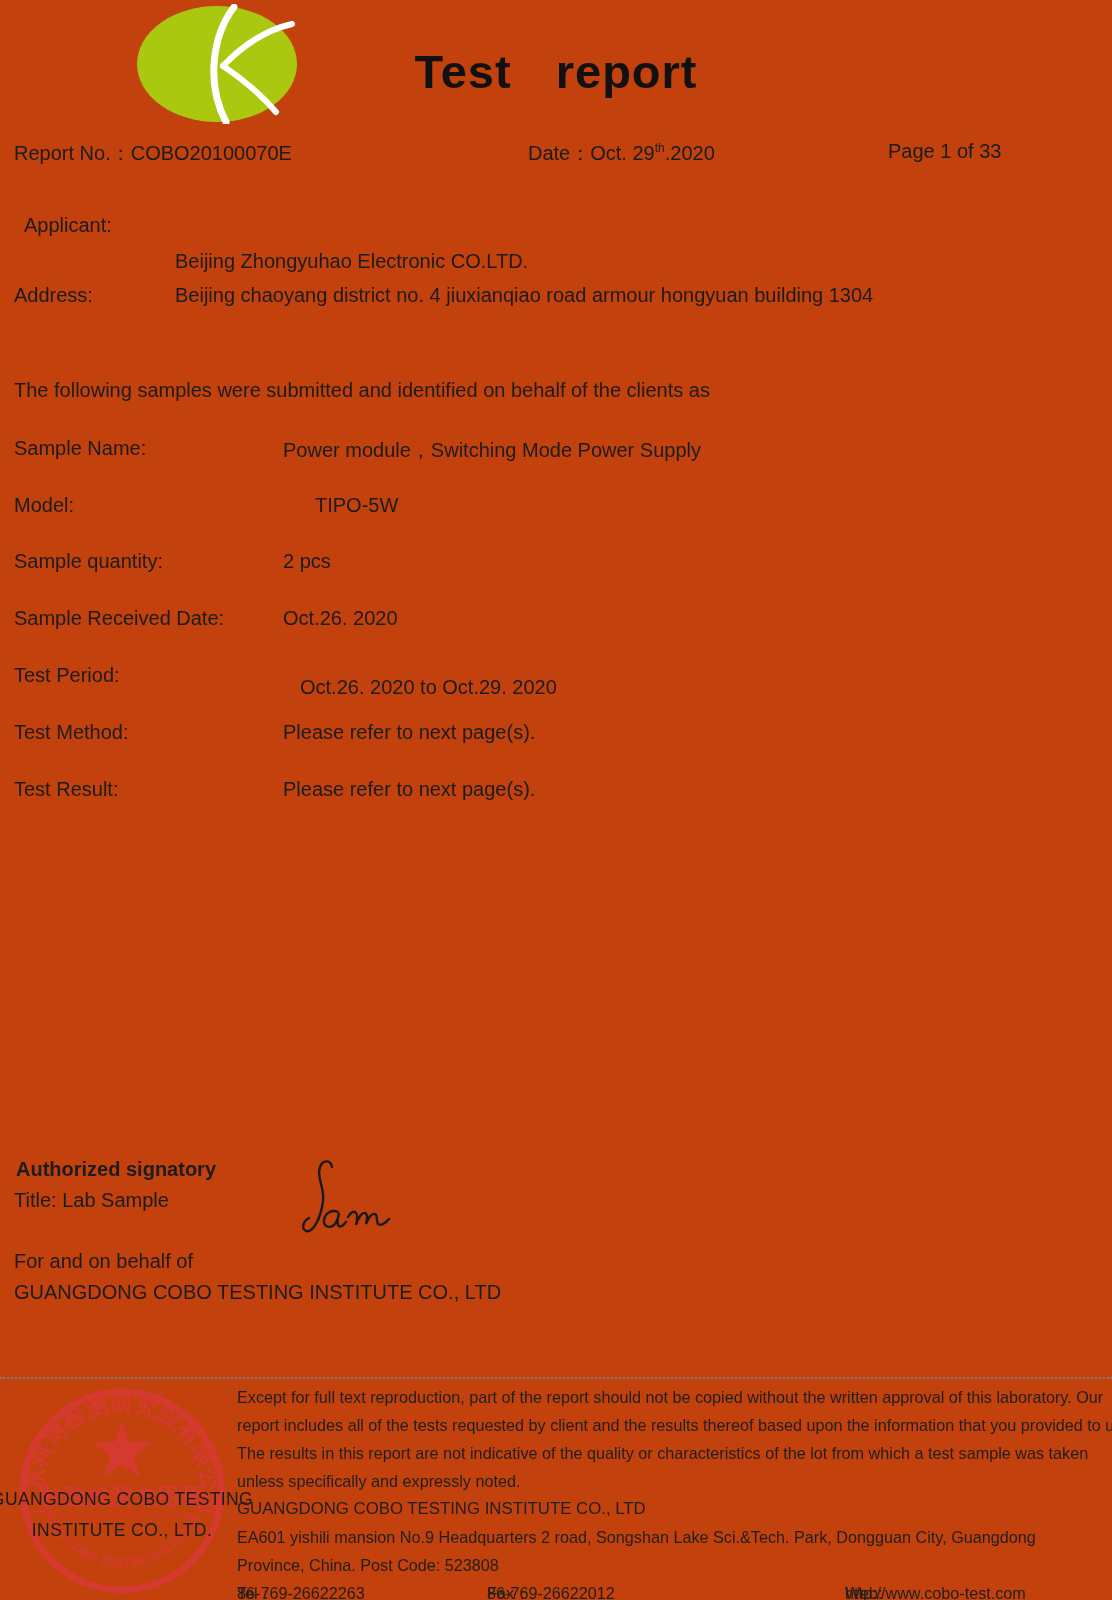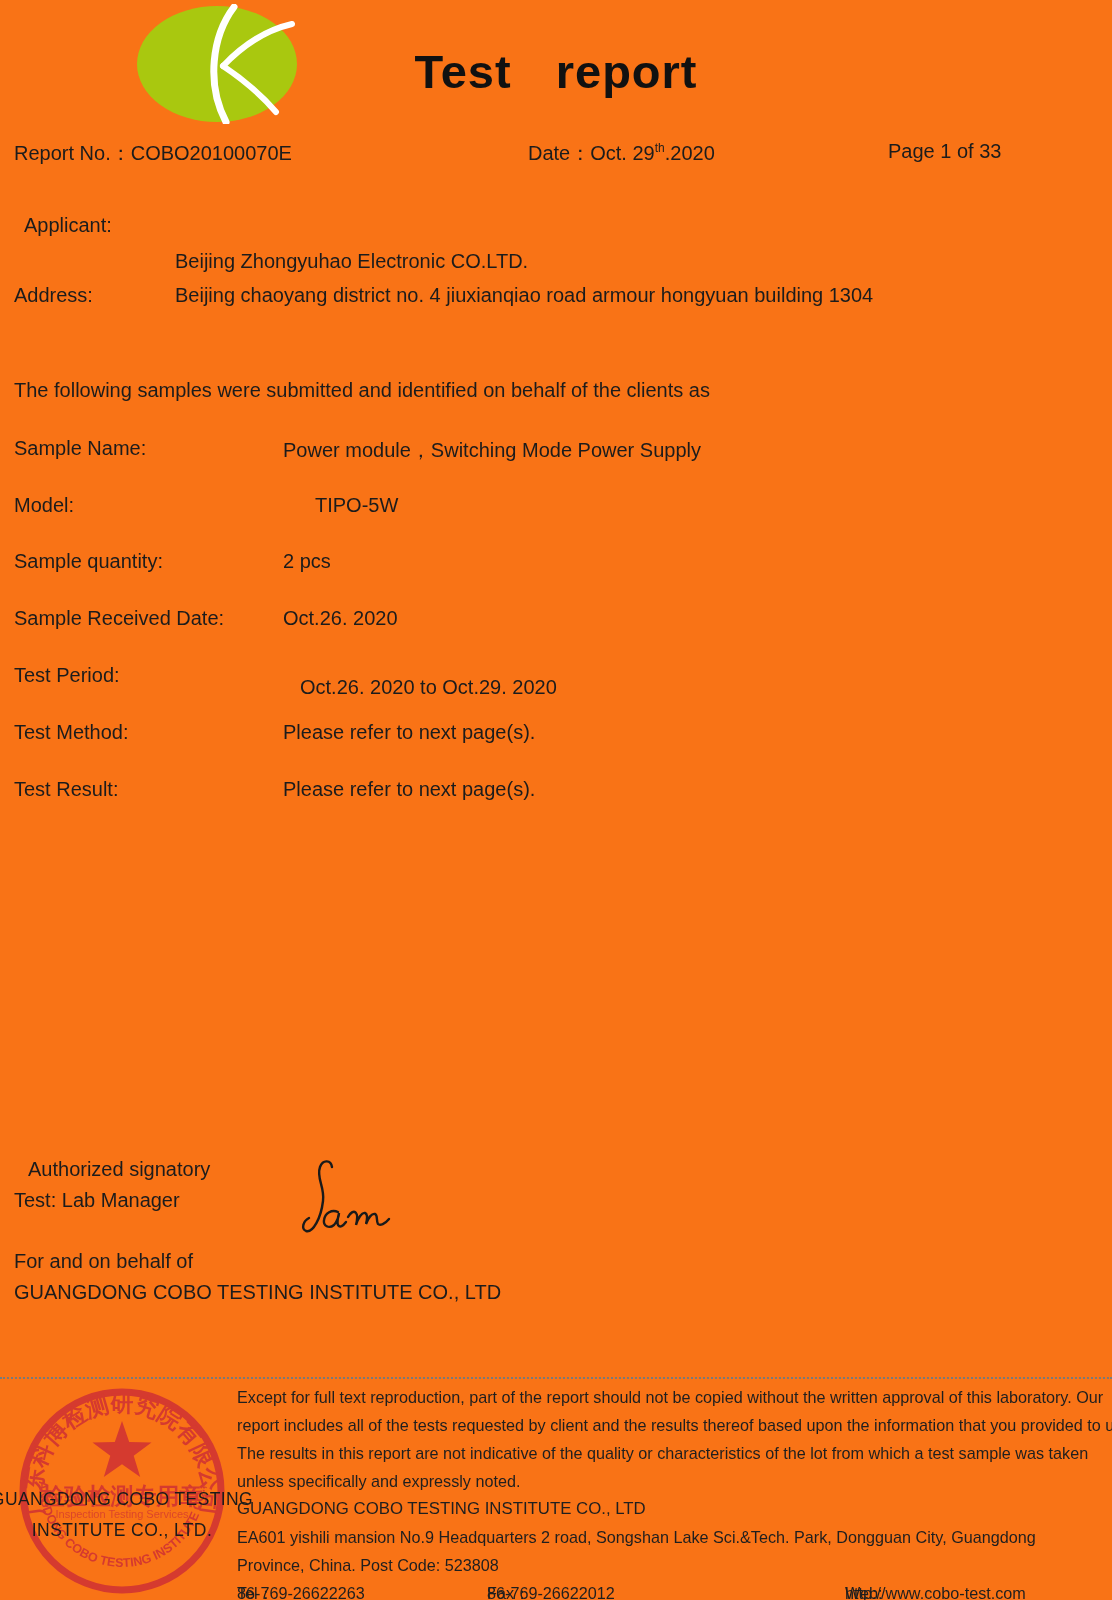--- a/index.html
+++ b/index.html
@@ -1,19 +1,19 @@
 <!DOCTYPE html>
 <html><head>
 <meta charset="utf-8">
 <style>
   * { margin:0; padding:0; box-sizing:border-box; }
   html,body { background:#e8e8e8; }
   .page {
     position:relative; width:1112px; height:1600px; margin:0 auto;
-    background:#f97316; overflow:hidden;
+    background:#c2410c; overflow:hidden;
     font-family:"Liberation Sans","DejaVu Sans",sans-serif;
     color:#1c1c1c;
   }
   .abs { position:absolute; }
   .title {
     left:0; right:0; top:44px; text-align:center;
     font-size:47px; font-weight:bold; word-spacing:30px; letter-spacing:1px;
     color:#111;
   }
   .hdr-item { font-size:20px; }
@@ -79,22 +79,22 @@
 
   <span class="abs lbl" style="left:14px; top:664px;">Test Period:</span>
   <span class="abs val" style="left:300px; top:664px;margin-top:12px;">Oct.26. 2020 to Oct.29. 2020</span>
 
   <span class="abs lbl" style="left:14px; top:721px;">Test Method:</span>
   <span class="abs val" style="left:283px; top:721px;">Please refer to next page(s).</span>
 
   <span class="abs lbl" style="left:14px; top:778px;">Test Result:</span>
   <span class="abs val" style="left:283px; top:778px;">Please refer to next page(s).</span>
 
-  <span class="abs sig-text" style="left:28px; top:1158px;">Authorized signatory</span>
-  <span class="abs sig-text" style="left:14px; top:1189px;">Test: Lab Manager</span>
+  <span class="abs sig-text" style="left:16px; top:1158px;font-weight:bold;">Authorized signatory</span>
+  <span class="abs sig-text" style="left:14px; top:1189px;">Title: Lab Sample</span>
 
   <svg class="abs" style="left:280px; top:1155px;" width="125" height="95" viewBox="0 0 125 95">
     <g stroke="#1a1a1a" stroke-width="2.4" fill="none" stroke-linecap="round">
       <path d="M 52,12 C 51,5 43,4 40,12 C 36,23 45,32 43,46 C 41,63 33,78 26,76 C 21,74 23,66 29,63"></path>
       <path d="M 58,57 C 52,54 45,58 44,65 C 43,71 49,74 54,70 C 57,67 59,61 59,58 C 58,62 57,68 58,70 C 60,73 63,71 66,67"></path>
       <path d="M 68,62 C 70,58 74,55 76,58 C 78,60 77,66 76,70 C 78,63 82,57 85,58 C 88,59 87,65 86,69 C 88,63 92,58 95,59 C 98,60 96,66 98,69 C 100,71 105,69 109,64"></path>
     </g>
   </svg>
 
   <span class="abs sig-text" style="left:14px; top:1250px;">For and on behalf of</span>

